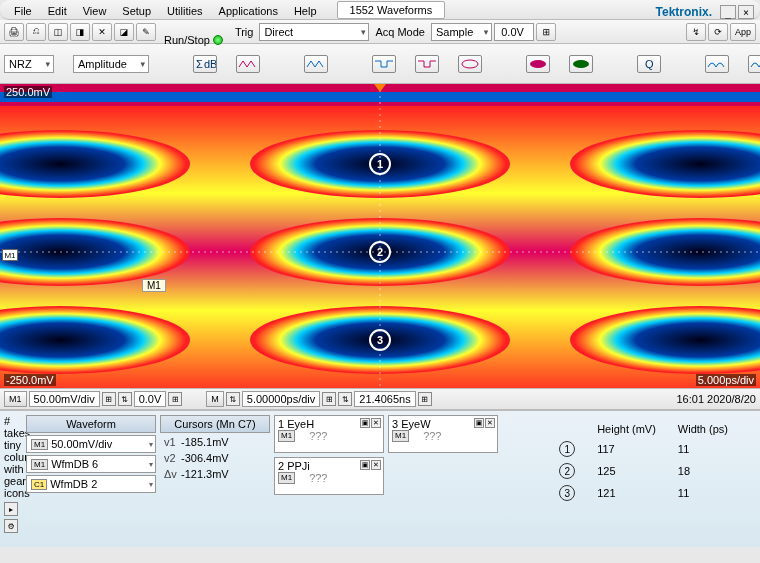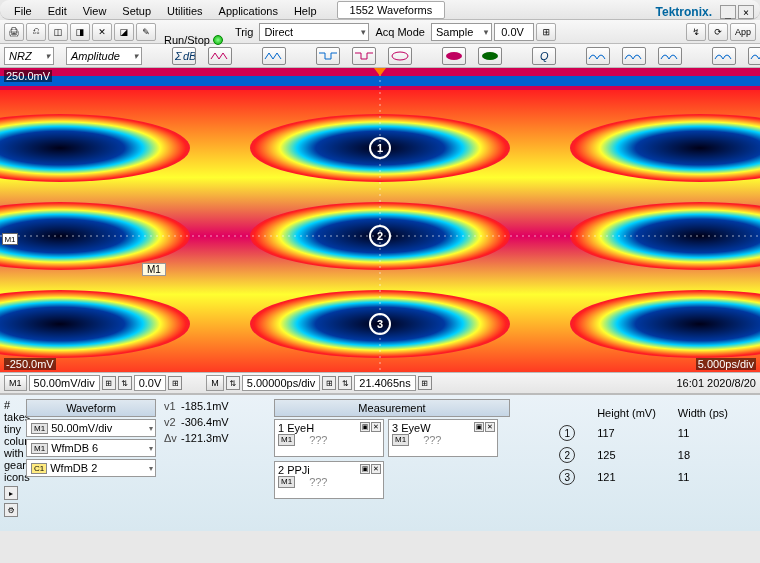--- a/index.html
+++ b/index.html
@@ -10,21 +10,21 @@
 .menubar .brand { margin-left: auto; font-weight: bold; color: #0066a0; font-size: 12px; padding-right: 6px; }
 .winbtn { width: 16px; height: 14px; border: 1px solid #999; background: #eee; margin-left: 2px; display: flex; align-items: center; justify-content: center; font-family: monospace; font-size: 10px; cursor: pointer; }
 .toolbar1 { height: 24px; background: linear-gradient(#f8f8f8, #e8e8e8); display: flex; align-items: center; padding: 0 4px; border-bottom: 1px solid #bbb; gap: 2px; }
 .toolbar1 .icon { width: 20px; height: 18px; border: 1px solid #aaa; background: linear-gradient(#fff,#e5e5e5); display: flex; align-items: center; justify-content: center; font-size: 9px; cursor: pointer; border-radius: 2px; }
 .toolbar1 .runstop { padding: 0 6px; display: flex; align-items: center; gap: 3px; margin-top: 16px; }
 .toolbar1 .runstop .led { width: 10px; height: 10px; border-radius: 50%; background: radial-gradient(#8f8,#0a0); border: 1px solid #080; }
 .toolbar1 .lbl { padding: 0 4px; }
 .toolbar1 .sel { height: 18px; border: 1px solid #999; background: #fff; padding: 0 18px 0 4px; position: relative; display: flex; align-items: center; }
 .toolbar1 .sel::after { content: '▾'; position: absolute; right: 3px; font-size: 9px; color: #555; }
 .toolbar1 .txt { height: 18px; border: 1px solid #999; background: #fff; padding: 0 6px; display: flex; align-items: center; min-width: 40px; }
-.toolbar2 { height: 24px; background: linear-gradient(#f8f8f8, #e8e8e8); display: flex; align-items: center; padding: 0 4px; border-bottom: 1px solid #bbb; gap: 12px; font-style: italic; }
+.toolbar2 { height: 40px; background: linear-gradient(#f8f8f8, #e8e8e8); display: flex; align-items: center; padding: 0 4px; border-bottom: 1px solid #bbb; gap: 19px; }
 .toolbar2 .sel { height: 18px; border: 1px solid #999; background: #fff; padding: 0 18px 0 4px; position: relative; display: flex; align-items: center; min-width: 50px; }
 .toolbar2 .sel::after { content: '▾'; position: absolute; right: 3px; font-size: 9px; color: #555; }
 .toolbar2 .sep { width: 1px; height: 18px; background: #bbb; margin: 0 3px; }
 .toolbar2 .ticon { width: 26px; height: 18px; border: 1px solid #888; background: linear-gradient(#fff,#e8e8e8); display: flex; align-items: center; justify-content: center; cursor: pointer; border-radius: 2px; }
 .plot { height: 304px; background: #000; position: relative; overflow: hidden; }
 .plot .label-top { position: absolute; top: 2px; left: 4px; color: #fff; background: rgba(0,0,0,.5); padding: 0 2px; z-index: 5; }
 .plot .label-bot { position: absolute; bottom: 2px; left: 4px; color: #fff; background: rgba(0,0,0,.5); padding: 0 2px; z-index: 5; }
 .plot .label-time { position: absolute; bottom: 2px; right: 4px; color: #fff; background: rgba(0,0,0,.5); padding: 0 2px; z-index: 5; }
 .plot .eye-bg { position: absolute; inset: 0; }
 .plot .marker { position: absolute; width: 22px; height: 22px; border: 2px solid #fff; border-radius: 50%; color: #fff; display: flex; align-items: center; justify-content: center; font-weight: bold; z-index: 4; left: 50%; transform: translateX(-50%); }
@@ -291,36 +291,36 @@
         <span class="dd">▾</span>
       </div>
     <div class="pill">
         <span class="tag y">C1</span>
         <span>WfmDB 2</span>
         <span class="dd">▾</span>
       </div>
   </div>
 
   <div class="col" style="width:110px">
+    <div class="col-head">Cursors (Mn C7)</div>
     <div class="cur-row">
         <span class="k">v1</span>
         <span>-185.1mV</span>
       </div>
     <div class="cur-row">
         <span class="k">v2</span>
         <span>-306.4mV</span>
       </div>
     <div class="cur-row">
         <span class="k">Δv</span>
         <span>-121.3mV</span>
       </div>
   </div>
 
   <div class="col" style="width:236px">
-    <div class="col-head">Measurement</div>
     <div style="display:flex;gap:4px;flex-wrap:wrap">
       <div class="meas-box">
         <div class="mtitle">
             <span>1 EyeH</span>
           </div>
         <div class="xico">
             <span>▣</span>
             <span>✕</span>
           </div>
         <div style="display:flex;gap:6px">

